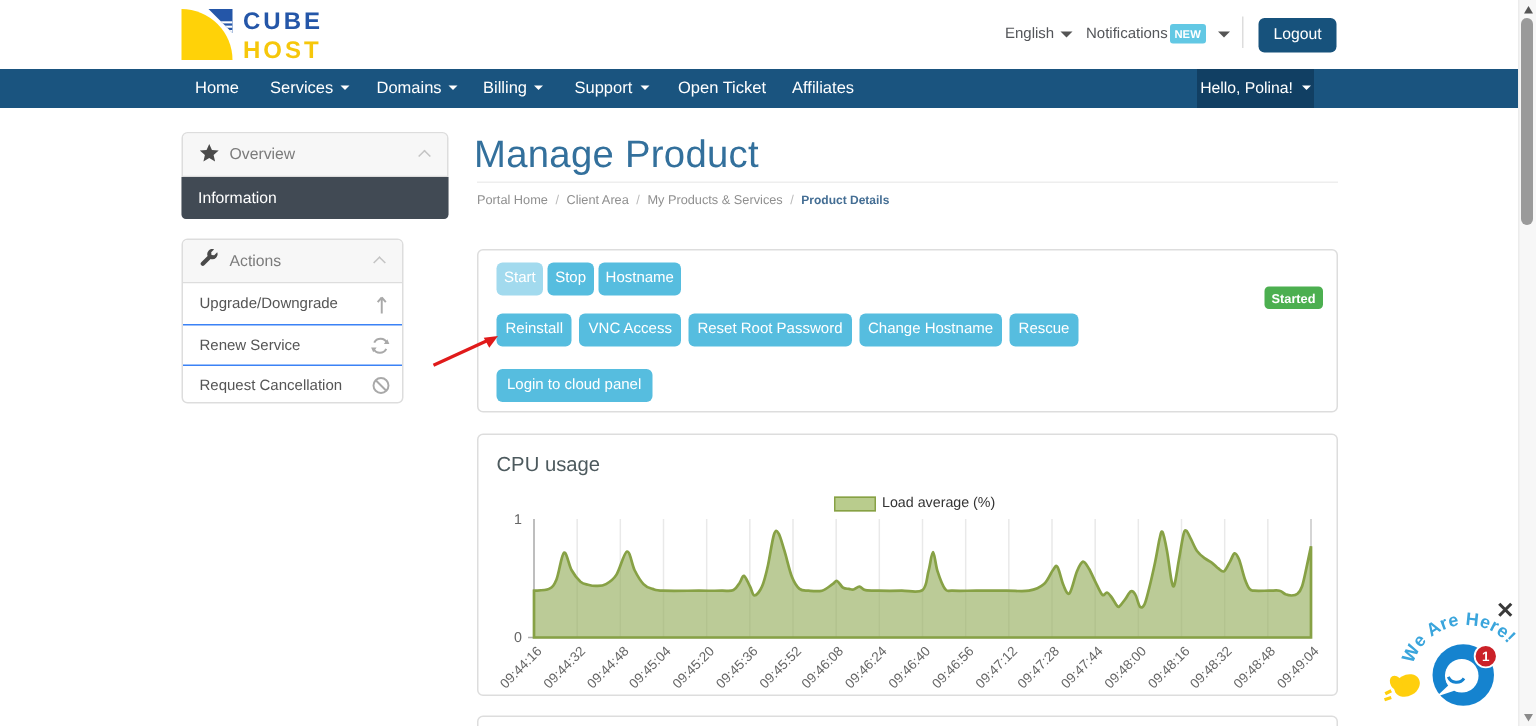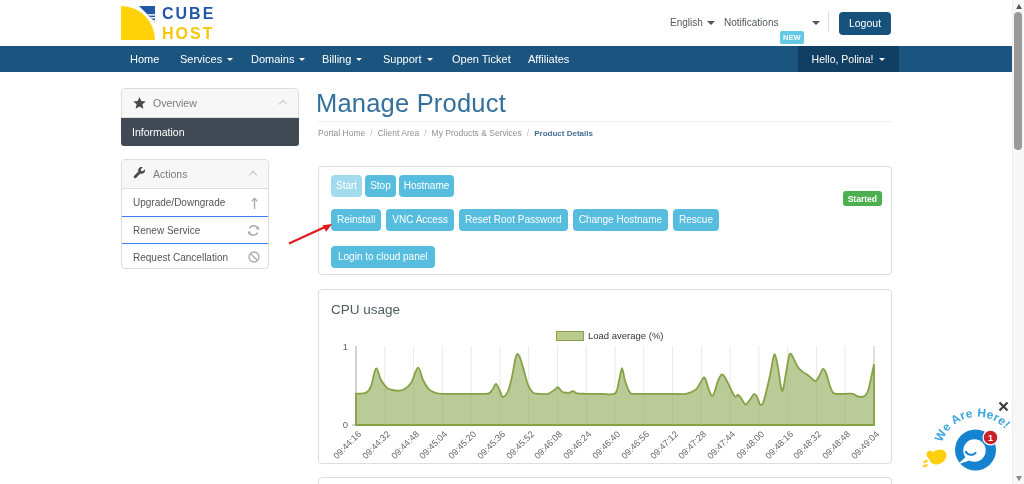--- a/index.html
+++ b/index.html
@@ -4,29 +4,29 @@
 <style>
 * { margin:0; padding:0; box-sizing:border-box; }
 html,body { width:1024px; height:484px; overflow:hidden; background:#fff; }
 body { font-family:"Liberation Sans", sans-serif; position:relative; }
 #page { position:absolute; left:0; top:0; width:1024px; height:484px; background:#fff; }
 
 
 .topright { position:absolute; top:0; left:0; width:1012px; height:46px; }
 .tr-item { position:absolute; font-size:10px; color:#54565a;text-align:right; }
 .caret { display:inline-block; width:0; height:0; border-left:4px solid transparent; border-right:4px solid transparent; border-top:4px solid #555; vertical-align:middle; margin-left:4px; }
-.newbadge { display:inline-block; background:#62c8e4; color:#fff; font-size:7.5px; font-weight:bold; padding:2px 3px; border-radius:2px;margin-top:15px; }
+.newbadge { display:inline-block; background:#62c8e4; color:#fff; font-size:7.5px; font-weight:bold; padding:2px 3px; border-radius:2px; }
 .divider { position:absolute; left:828px; top:11px; height:21px; width:1px; background:#ddd; }
 .logoutbtn { position:absolute; left:839px; top:12px; width:52px; height:23px; background:#17527c; color:#fff; font-size:10.5px; border-radius:4px; text-align:center; line-height:23px; }
 
 
 .nav { position:absolute; top:46px; left:0; width:1012px; height:26px; background:#1a547f; }
 .nav-item { position:absolute; top:0; height:26px; line-height:26px; color:#fff; font-size:11px; }
 .nav .caret { border-top-color:#fff; border-left-width:3px; border-right-width:3px; border-top-width:3.5px; margin-left:5px; vertical-align:2px; }
-.hello { position:absolute; left:798px; top:0; width:101px; height:26px; background:#113f63; color:#fff; font-size:10.5px; line-height:26px; text-align:center; }
+.hello { position:absolute; left:798px; top:0; width:78px; height:26px; background:#113f63; color:#fff; font-size:10.5px; line-height:26px; text-align:center; }
 
 
 .panel { position:absolute; background:#fff; border:1px solid #ddd; border-radius:4px; }
 .phead { position:relative; height:29px; background:#f7f7f7; border-bottom:1px solid #ddd; border-radius:3px 3px 0 0; color:#7b7b7b; font-size:10.5px; line-height:28px; padding-left:11px; }
 .phead .chev { position:absolute; right:12px; top:12px; width:6px; height:6px; border-left:1.6px solid #c4c4c4; border-top:1.6px solid #c4c4c4; transform:rotate(45deg); }
 .sideitem { position:relative; height:27px; line-height:27px; font-size:10px; color:#555; padding-left:11px; border-top:1px solid #3b82f6; }
 .sideitem .ric { position:absolute; right:8px; top:7px; color:#b3b3b3; }
 .infoitem { height:28px; line-height:28px; background:#414a54; color:#fff; font-size:10.5px; padding-left:11px; margin:0 -1px -1px -1px; border-radius:0 0 3px 3px; }
 
 

